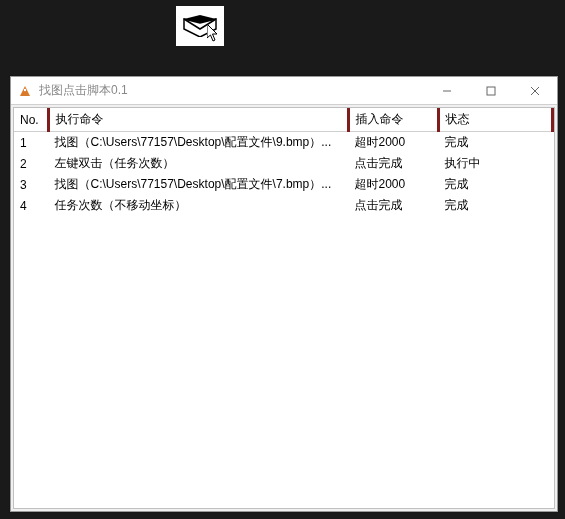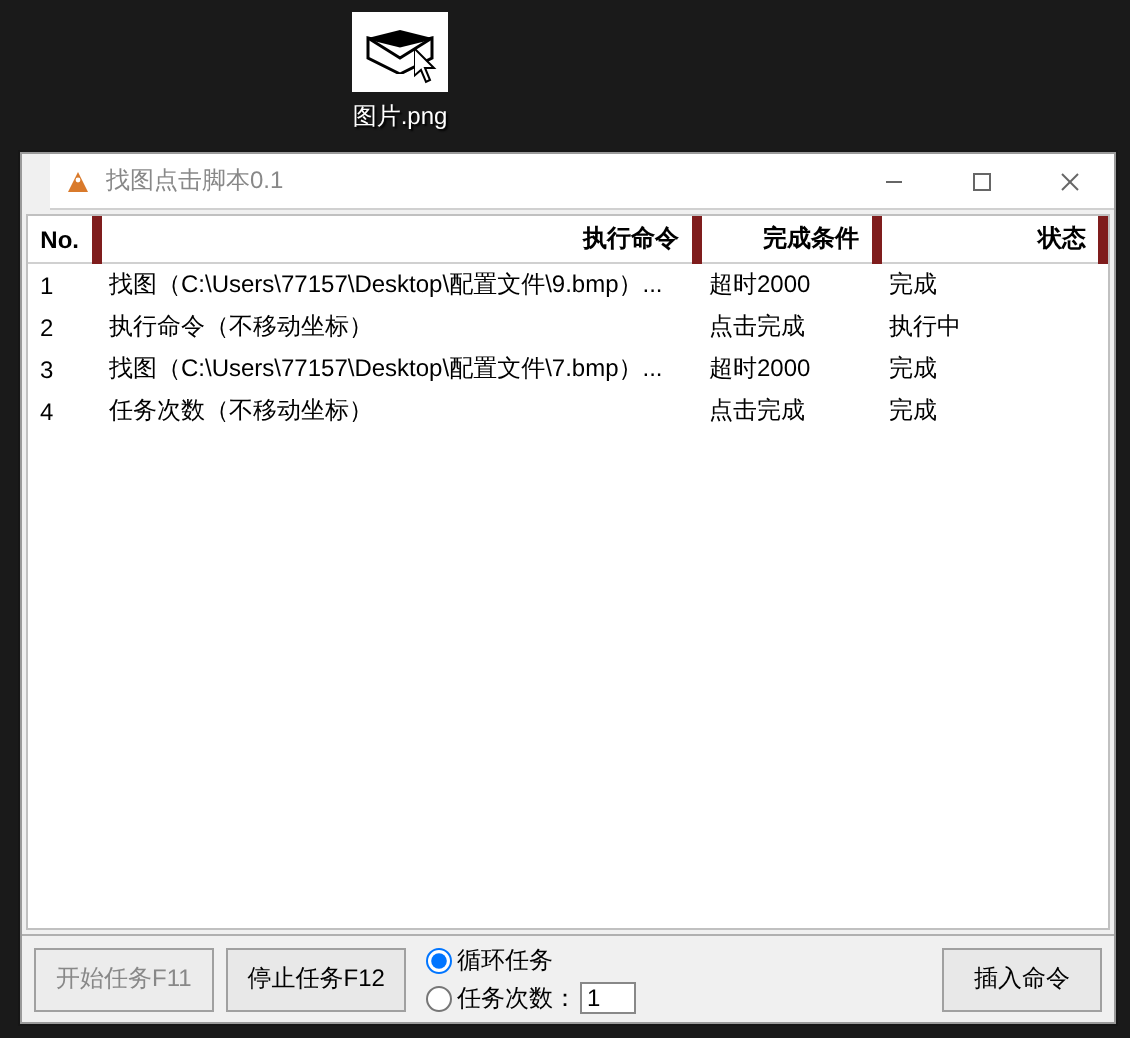--- a/index.html
+++ b/index.html
@@ -54,21 +54,20 @@
     box-shadow: 0 0 0 1px rgba(0,0,0,0.15);
   }
   .titlebar {
     height: 28px;
     background: #fff;
     border-bottom: 1px solid #d0d0d0;
     display: flex;
     align-items: center;
     padding-left: 6px;
     color: #888;
-    margin-left: 14px;
   }
   .titlebar .app-icon {
     width: 16px; height: 16px;
     margin-right: 6px;
     display: inline-flex;
     align-items: center; justify-content: center;
   }
   .titlebar .title { flex: 1; }
   .titlebar .win-btns { display: flex; }
   .titlebar .win-btn {
@@ -84,24 +83,24 @@
     border: 1px solid #c0c0c0;
     overflow: hidden;
     position: relative;
   }
   table {
     width: 100%;
     border-collapse: collapse;
     table-layout: fixed;
   }
   thead th {
-    text-align: right;
-    font-weight: bold;
-    background: #fff;
-    border-right: 5px solid #7f1d1d;
+    text-align: left;
+    font-weight: normal;
+    background: #fff;
+    border-right: 3px solid #7f1d1d;
     border-bottom: 1px solid #d0d0d0;
     padding: 3px 6px;
     white-space: nowrap;
     overflow: hidden;
   }
   tbody td {
     padding: 2px 6px;
     white-space: nowrap;
     overflow: hidden;
     text-overflow: ellipsis;
@@ -162,21 +161,20 @@
   <div class="icon-box">
     <svg width="34" height="22" viewBox="0 0 34 22">
       <polygon points="1,4 17,0 33,4 17,8" fill="#000"></polygon>
       <polygon points="1,4 17,8 33,4 33,14 17,22 1,14" fill="none" stroke="#000" stroke-width="1.5"></polygon>
       <polyline points="1,4 17,14 33,4" fill="none" stroke="#000" stroke-width="1.5"></polyline>
     </svg>
   </div>
   <svg class="cursor" width="14" height="20" viewBox="0 0 14 20">
     <path d="M0,0 L0,14 L3.5,11 L6,17 L8,16 L5.5,10 L10,10 Z" fill="#fff" stroke="#000" stroke-width="1"></path>
   </svg>
-  <div class="label">图片.png</div>
 </div>
 
 <div class="window">
   <div class="titlebar">
     <span class="app-icon">
       <svg width="14" height="14" viewBox="0 0 14 14">
         <path d="M2 12 L7 2 L12 12 Z" fill="#d97a2b"></path>
         <circle cx="7" cy="6" r="1.2" fill="#fff"></circle>
       </svg>
     </span>
@@ -206,63 +204,46 @@
       <colgroup>
         <col class="no">
           <col class="cmd">
           <col class="cond">
           <col class="status">
       </colgroup>
       <thead>
         <tr>
           <th>No.</th>
           <th>执行命令</th>
-          <th>完成条件</th>
+          <th>插入命令</th>
           <th>状态</th>
         </tr>
       </thead>
       <tbody id="task-tbody">
           <tr>
             <td>1</td>
             <td>找图（C:\Users\77157\Desktop\配置文件\9.bmp）...</td>
             <td>超时2000</td>
             <td>完成</td>
           </tr>
           <tr>
             <td>2</td>
-            <td>执行命令（不移动坐标）</td>
+            <td>左键双击（任务次数）</td>
             <td>点击完成</td>
             <td>执行中</td>
           </tr>
           <tr>
             <td>3</td>
             <td>找图（C:\Users\77157\Desktop\配置文件\7.bmp）...</td>
             <td>超时2000</td>
             <td>完成</td>
           </tr>
           <tr>
             <td>4</td>
             <td>任务次数（不移动坐标）</td>
             <td>点击完成</td>
             <td>完成</td>
           </tr>
         </tbody>
     </table>
   </div>
 
-  <div class="bottom-bar">
-    <button class="btn" disabled="">开始任务F11</button>
-    <button class="btn">停止任务F12</button>
-    <div class="radio-group">
-      <label class="radio-row">
-        <input type="radio" name="mode" checked="" style="">
-        <span>循环任务</span>
-      </label>
-      <label class="radio-row">
-        <input type="radio" name="mode" style="">
-        <span>任务次数：</span>
-        <input type="text" value="1" style="">
-      </label>
-    </div>
-    <div class="spacer"></div>
-    <button class="btn">插入命令</button>
-  </div>
 </div>
 
 </body></html>

